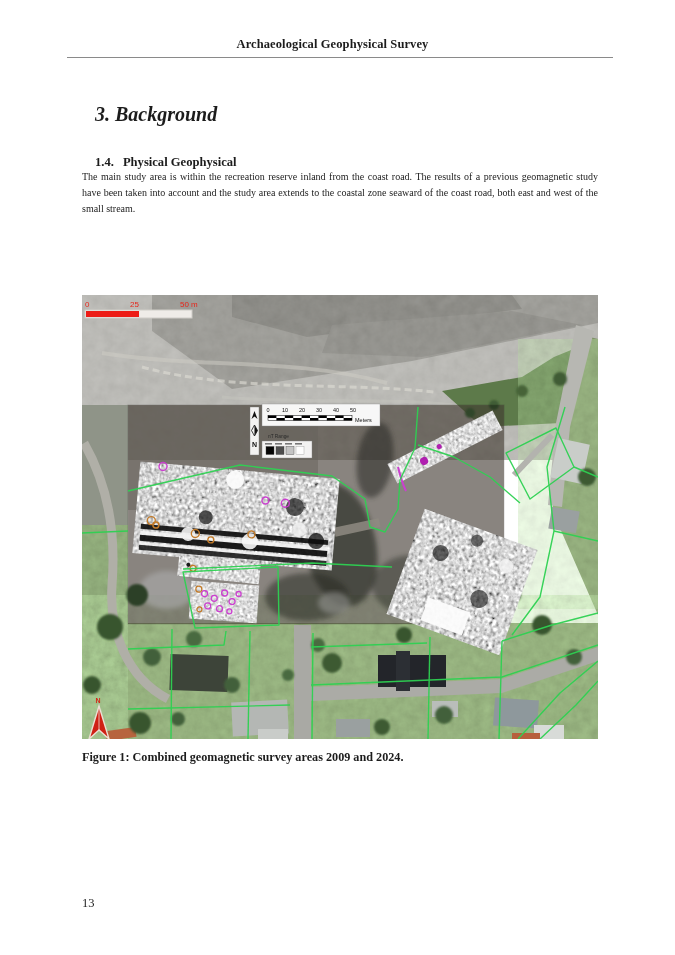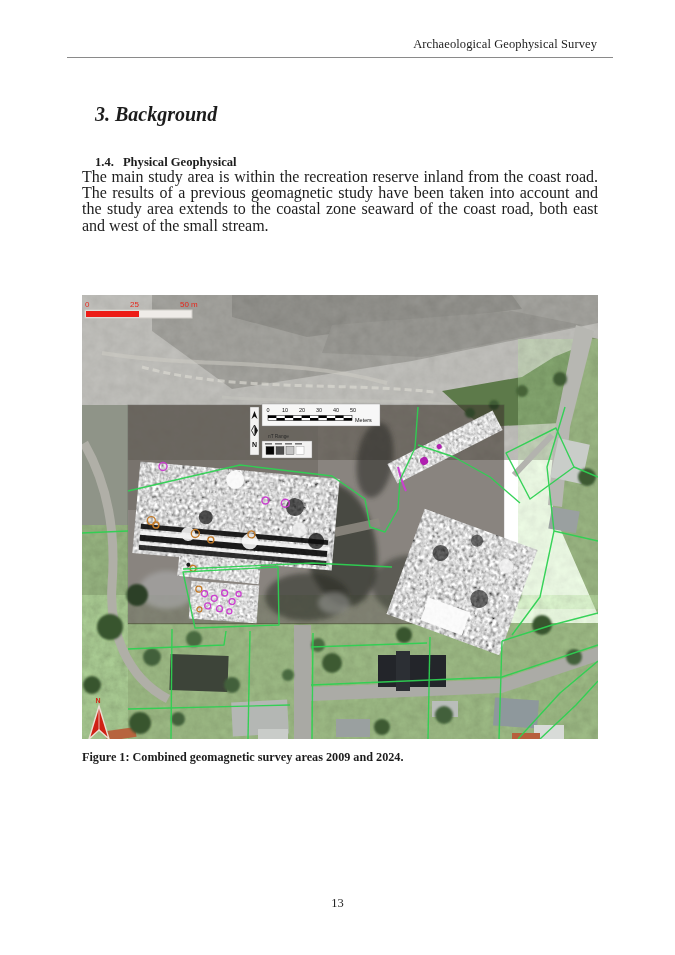--- a/index.html
+++ b/index.html
@@ -1,30 +1,30 @@
 <!DOCTYPE html>
 <html><head>
 <meta charset="utf-8">
 <style>
   html,body{margin:0;padding:0;background:#e8e8e8;}
   .page{position:relative;width:675px;height:955px;background:#ffffff;
         font-family:"Liberation Serif",serif;color:#1c1c1c;overflow:hidden;margin:0 auto;}
-  .hdr{position:absolute;top:37px;left:68px;width:529px;text-align:right;
-       font-size:12.5px;letter-spacing:.1px;}
+  .hdr{position:absolute;top:37px;left:68px;width:529px;text-align:center;
+       font-size:12.5px;letter-spacing:.1px;font-weight:bold;}
   .hdr-rule{position:absolute;top:57px;left:67px;width:546px;border-top:1.2px solid #8a8a8a;}
   .sec-h{position:absolute;top:103px;left:95px;font-size:20px;font-weight:bold;font-style:italic;}
   .sub-h{position:absolute;top:155px;left:95px;font-size:12.6px;font-weight:bold;}
   .sub-h .num{margin-right:9px;}
-  .para{position:absolute;left:82px;width:516px;font-size:16px;line-height:16.2px;
+  .para{position:absolute;left:82px;width:516px;font-size:10px;line-height:16.2px;
         text-align:justify;}
   #p1{top:169px;}
   #p2{top:227px;}
   .figwrap{position:absolute;top:295px;left:82px;width:516px;height:444px;}
   .figcap{position:absolute;top:750px;left:82px;width:516px;font-size:12.2px;font-weight:bold;}
-  .pagenum{position:absolute;top:896px;left:82px;width:511px;text-align:center;font-size:12.5px;}
+  .pagenum{position:absolute;top:896px;left:82px;width:511px;text-align:left;font-size:12.5px;}
   svg text{font-family:"Liberation Sans",sans-serif;}
 </style>
 </head>
 <body>
 
 <div class="page">
 
   <div class="hdr">Archaeological Geophysical Survey</div>
   <div class="hdr-rule"></div>
 

